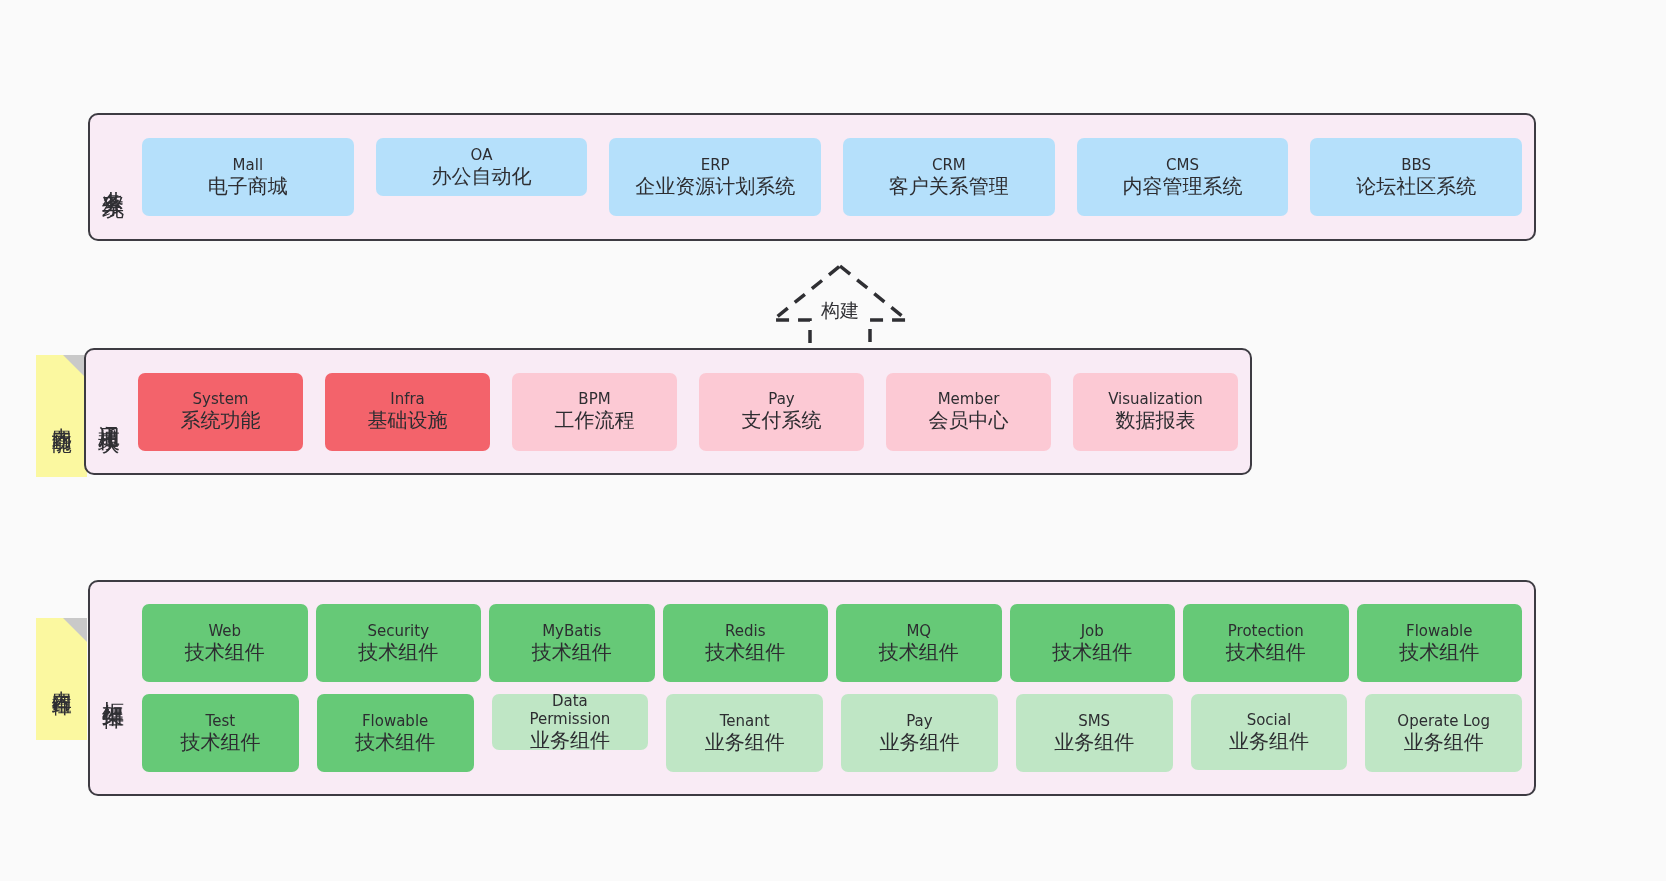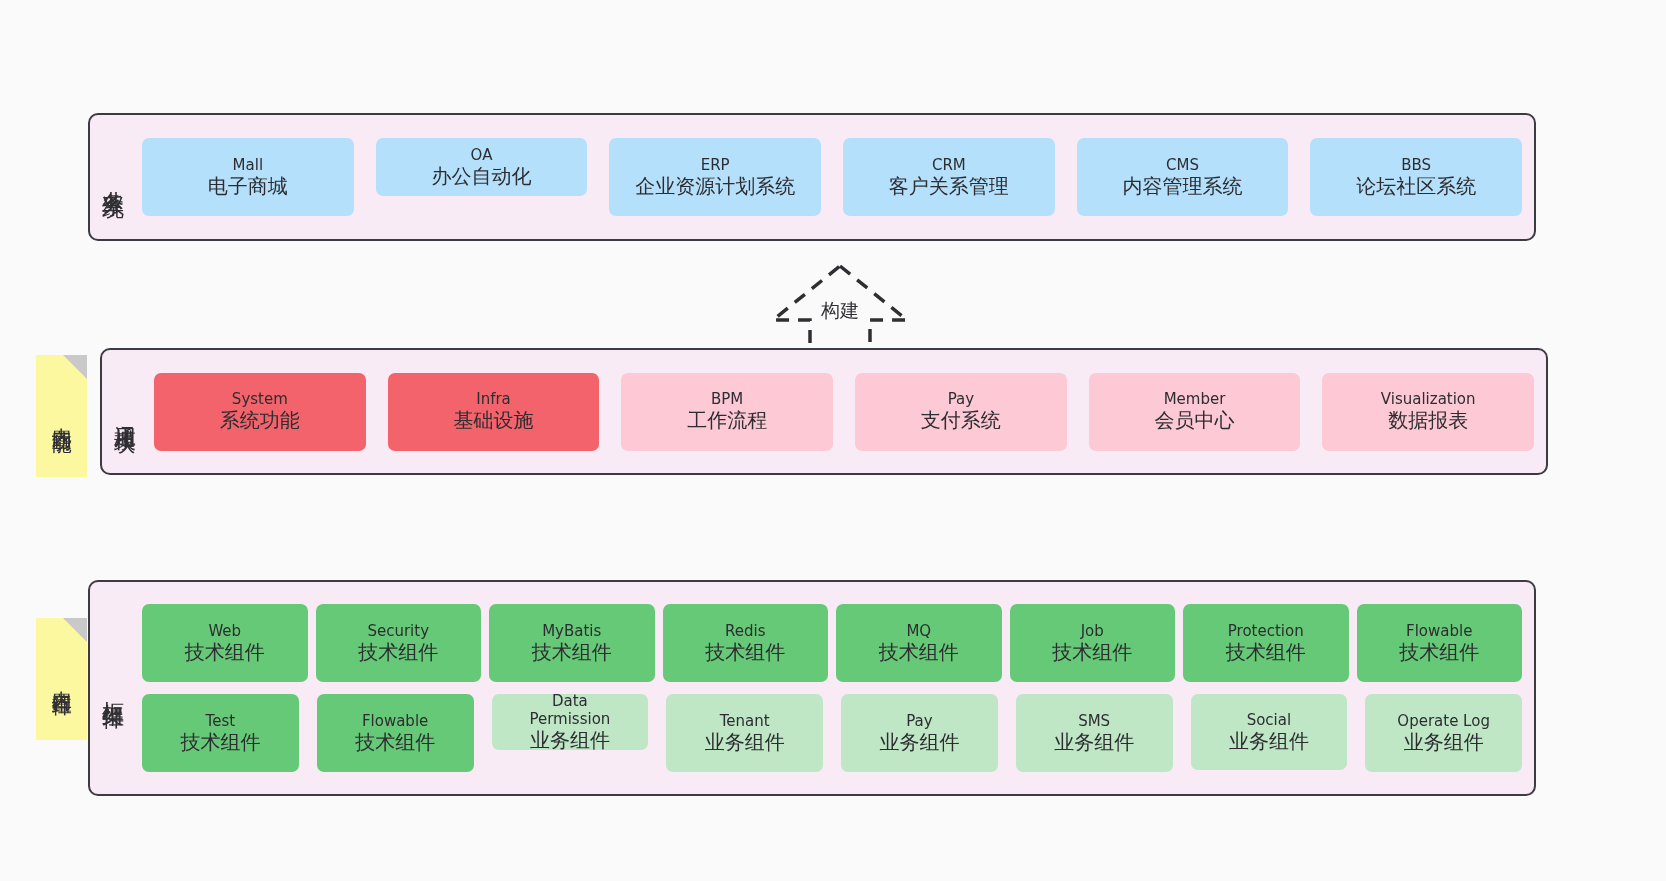--- a/index.html
+++ b/index.html
@@ -168,21 +168,21 @@
       <path d="M85 8 L152 62 L115 62 L115 92 L55 92 L55 62 L18 62 Z" fill="#fafafa" stroke="#2f2f33" stroke-width="3.5" stroke-dasharray="13 9" stroke-linejoin="miter"></path>
     </svg>
     <div class="arrow-label">构建</div>
   </div>
 
   <div class="note" style="left:36px; top:355px; width:51px; height:122px;">
     <span class="note-fold"></span>
     <span>内置功能</span>
   </div>
 
-  <div class="layer" style="left:100px; top:348px; width:1448px; height:127px;">
+  <div class="layer" style="left:84px; top:348px; width:1168px; height:127px;">
     <div class="layer-label">通用模块</div>
     <div class="layer-body">
       <div class="row">
         <div class="cell c-red" style="height:78px;">
           <span class="t1">System</span>
           <span class="t2">系统功能</span>
         </div>
         <div class="cell c-red" style="height:78px;align-items:center;">
           <span class="t1">Infra</span>
           <span class="t2">基础设施</span>

